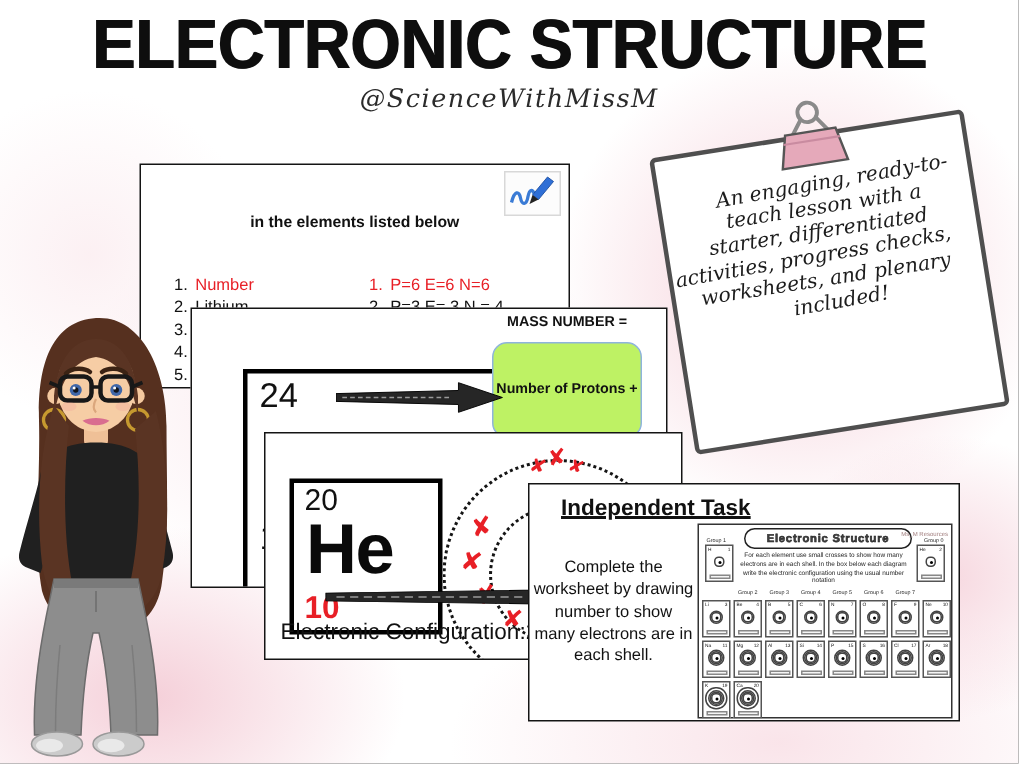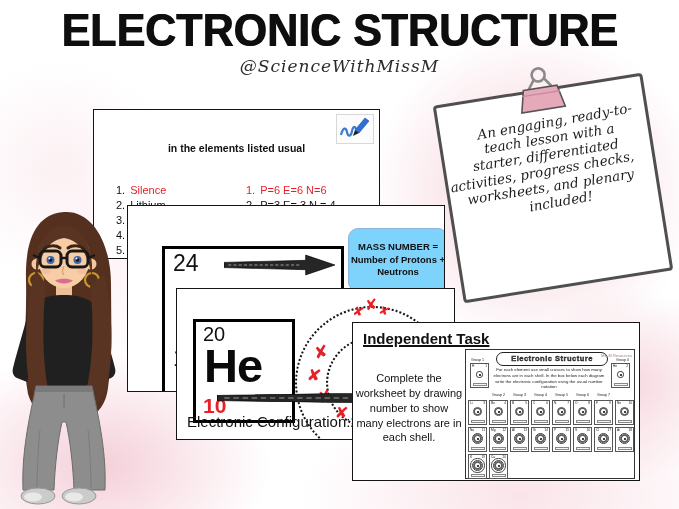--- a/index.html
+++ b/index.html
@@ -38,23 +38,23 @@
   .s1-answers{position:absolute;left:152px;top:74px;font-size:11px;color:#111;}
 
   
   .slide2{left:127px;top:205px;width:318px;height:187px;z-index:2;}
   .slide2 .s-title{position:absolute;left:10px;top:7px;font-size:15.5px;}
   .elbox2{position:absolute;left:34px;top:40px;width:182px;height:152px;border:3px solid #000;box-sizing:border-box;}
   .elbox2 .mass{position:absolute;left:8px;top:1px;font-size:23px;color:#111;}
   .elbox2 .sym{position:absolute;left:12px;top:26px;font-size:66px;font-weight:900;color:#0a0a0a;letter-spacing:-2px;}
   .elbox2 .atom{position:absolute;left:8px;top:96px;font-size:23px;color:#111;}
   .arrow2{position:absolute;left:96px;top:46px;width:112px;height:26px;z-index:3;}
-  .callout{position:absolute;left:220px;top:22px;width:100px;height:64px;background:#7dd3fc;border:1.5px solid #8eb4dc;
+  .callout{position:absolute;left:200px;top:22px;width:100px;height:64px;background:#bef264;border:1.5px solid #8eb4dc;
     border-radius:10px;box-sizing:border-box;text-align:center;font-weight:bold;font-size:9.5px;color:#111;
-    display:flex;flex-direction:column;justify-content:center;line-height:1.35;}
+    display:flex;flex-direction:column;justify-content:center;line-height:1.35;gap:32px;}
 
   
   .slide3{left:176px;top:288px;width:279px;height:152px;z-index:3;}
   .slide3 .s-title{position:absolute;left:10px;top:6px;font-size:15.5px;}
   .elbox3{position:absolute;left:16px;top:30px;width:102px;height:104px;border:3px solid #000;box-sizing:border-box;background:#fff;}
   .elbox3 .mass{position:absolute;left:7px;top:1px;font-size:20px;color:#111;}
   .elbox3 .sym{position:absolute;left:8px;top:16px;font-size:47px;font-weight:900;color:#0a0a0a;letter-spacing:-1px;}
   .elbox3 .atom{position:absolute;left:7px;top:72px;font-size:21px;font-weight:bold;}
   .arrow3{position:absolute;left:40px;top:96px;width:195px;height:26px;z-index:2;}
   .shell{position:absolute;border:2.4px dotted #151515;border-radius:50%;box-sizing:border-box;}
@@ -65,21 +65,21 @@
   .c2{left:188px;top:9px;font-size:15px;transform:rotate(-8deg);}
   .c3{left:202px;top:16px;font-size:12px;transform:rotate(20deg);}
   .c4{left:137px;top:55px;font-size:17px;transform:rotate(-12deg);}
   .c5{left:130px;top:78px;font-size:17px;transform:rotate(8deg);}
   .c6{left:141px;top:100px;font-size:16px;transform:rotate(-15deg);}
   .c7{left:158px;top:116px;font-size:16px;transform:rotate(5deg);}
   .config{position:absolute;left:10px;top:124px;font-size:15px;color:#111;}
 
   
   .slide4{left:352px;top:322px;width:288px;height:159px;z-index:4;}
-  .slide4 .s-title{position:absolute;left:10px;top:7px;font-size:15px;}
+  .slide4 .s-title{position:absolute;left:21px;top:7px;font-size:15px;}
   .s4-body{position:absolute;left:2px;top:48px;width:108px;text-align:center;font-size:11px;color:#111;line-height:1.35;}
   .worksheet{position:absolute;left:112px;top:26px;width:170px;height:130px;background:#fff;border:1.2px solid #333;box-sizing:border-box;}
   .ws-bubble{position:absolute;left:30px;top:2px;width:110px;height:12px;border:1.2px solid #222;border-radius:7px;
     text-align:center;font-size:7.5px;font-weight:bold;color:#444;letter-spacing:.5px;line-height:12px;
     -webkit-text-stroke:.4px #222;}
   .ws-credit{position:absolute;right:2px;top:3px;font-size:4px;color:#a07d7d;}
   .ws-instr{position:absolute;left:26px;top:17px;width:114px;font-size:4.3px;line-height:1.35;text-align:center;color:#222;}
   .ws-corner{position:absolute;top:8px;font-size:3.6px;color:#222;}
   .ws-corner.left{left:5px;} .ws-corner.right{right:5px;}
   .slot{position:absolute;top:13px;} .slot.tl{left:4px;} .slot.tr{right:4px;}
@@ -128,26 +128,26 @@
 
   <div class="slide slide1">
     <div class="pen-icon">
       <svg width="34" height="26" viewBox="0 0 34 26">
         <path d="M4,20 C6,12 9,12 10,17 C11,22 14,22 15,16 C16,11 18,11 19,14" stroke="#3a7bd5" stroke-width="2.2" fill="none"></path>
         <path d="M18,15 L28,3 L32,6 L22,18 Z" fill="#2f6fd6" stroke="#1d4fa0" stroke-width="0.6"></path>
         <path d="M18,15 L22,18 L16,21 Z" fill="#222"></path>
       </svg>
     </div>
     <div class="s1-body">
-      <div>in the elements listed usual</div>
+      <div>in the elements listed below</div>
     </div>
     <div class="s1-items">
       <div class="row">
           <span>1.</span>
-          <span class="red">Silence</span>
+          <span class="red">Number</span>
         </div>
       <div class="row">
           <span>2.</span>
           <span>Lithium</span>
         </div>
       <div class="row">
           <span>3.</span>
           <span></span>
         </div>
       <div class="row">

